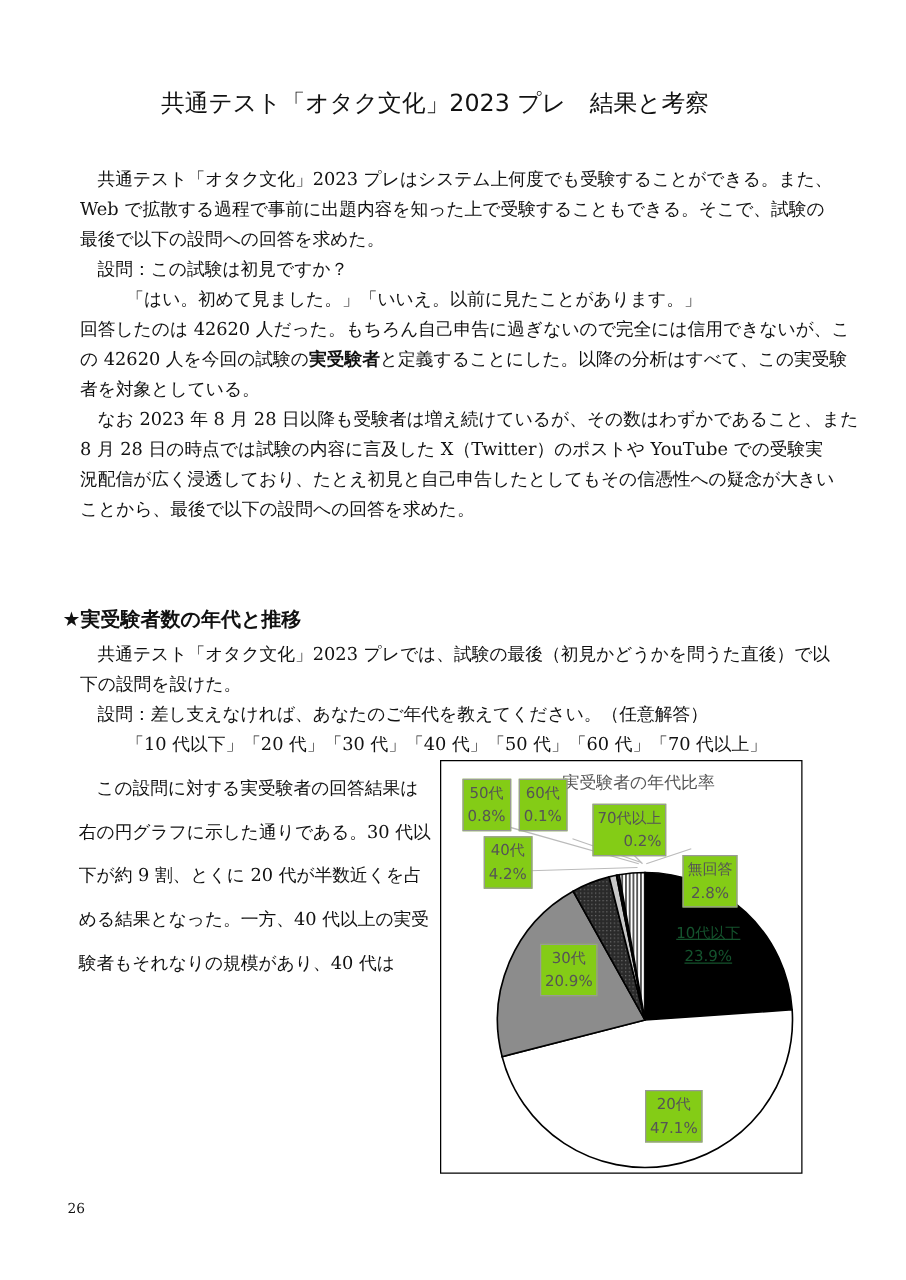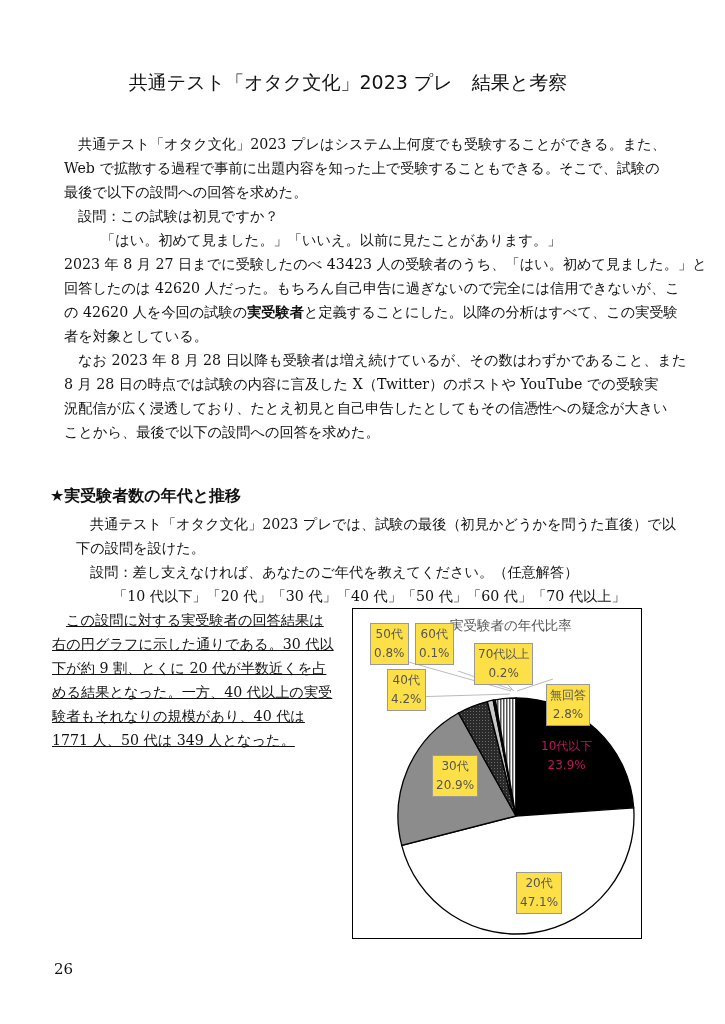--- a/index.html
+++ b/index.html
@@ -8,69 +8,67 @@
   .title { position:absolute; left:0; top:70px; width:696px; text-align:center;
            font-family:"DejaVu Sans","Liberation Sans",sans-serif; font-size:19px; font-weight:normal; letter-spacing:0px; }
   .para { position:absolute; left:64px; width:620px; font-size:14.2px; line-height:24px; margin:0; }
   .para p { margin:0; white-space:nowrap; }
   .indent1 { text-indent:14px; }
   .indent2 { padding-left:37px; }
   .bold { font-family:Liberation Sans, sans-serif; font-weight:bold; }
   .heading { position:absolute; left:50px; top:486px; font-family:"DejaVu Sans","Liberation Sans",sans-serif;
              font-weight:bold; font-size:16px; }
   .side-text { position:absolute; left:52px; top:608px; width:290px; font-size:14.2px; line-height:24px; }
-  .side-text p { margin:0; white-space:nowrap;text-decoration:underline; }
-  .page-num { position:absolute; left:54px; top:960px; font-size:15px; }
+  .side-text p { margin:11px; white-space:nowrap; }
+  .page-num { position:absolute; left:54px; top:960px; font-size:11px; }
   .chart-box { position:absolute; left:352px; top:608px; width:290px; height:331px;
                border:1.5px solid #000; box-sizing:border-box; background:#fff; }
   .chart-title { position:absolute; left:97px; top:8px; font-family:"DejaVu Sans","Liberation Sans",sans-serif;
                  font-size:13.5px; color:#555; }
   .chart-svg { position:absolute; left:0; top:0; }
   .lbl { position:absolute; font-family:"DejaVu Sans","Liberation Sans",sans-serif; font-size:12px;
          color:#555; text-align:center; line-height:19px; }
-  .lbl.boxed { background:#fde047; border:1px solid #999; padding:1px 3px; }
-  .lbl.dark { color:#be185d; }
+  .lbl.boxed { background:#84cc16; border:1px solid #999; padding:1px 3px; }
+  .lbl.dark { color:#14532d;text-decoration:underline; }
 </style>
 </head>
 <body>
 
 <div class="title">共通テスト「オタク文化」2023 プレ　結果と考察</div>
 
 <div class="para" style="top:132px;">
   <p class="indent1">共通テスト「オタク文化」2023 プレはシステム上何度でも受験することができる。また、</p>
   <p>Web で拡散する過程で事前に出題内容を知った上で受験することもできる。そこで、試験の</p>
   <p>最後で以下の設問への回答を求めた。</p>
   <p class="indent1">設問：この試験は初見ですか？</p>
   <p class="indent2">「はい。初めて見ました。」「いいえ。以前に見たことがあります。」</p>
-  <p>2023 年 8 月 27 日までに受験したのべ 43423 人の受験者のうち、「はい。初めて見ました。」と</p>
   <p>回答したのは 42620 人だった。もちろん自己申告に過ぎないので完全には信用できないが、こ</p>
   <p><span>の 42620 人を今回の試験の</span><span class="bold">実受験者</span><span>と定義することにした。以降の分析はすべて、この実受験</span></p>
   <p>者を対象としている。</p>
   <p class="indent1">なお 2023 年 8 月 28 日以降も受験者は増え続けているが、その数はわずかであること、また</p>
   <p>8 月 28 日の時点では試験の内容に言及した X（Twitter）のポストや YouTube での受験実</p>
   <p>況配信が広く浸透しており、たとえ初見と自己申告したとしてもその信憑性への疑念が大きい</p>
   <p>ことから、最後で以下の設問への回答を求めた。</p>
 </div>
 
 <div class="heading">★実受験者数の年代と推移</div>
 
-<div class="para" style="top:512px;margin-left:12px;">
+<div class="para" style="top:512px;">
   <p class="indent1">共通テスト「オタク文化」2023 プレでは、試験の最後（初見かどうかを問うた直後）で以</p>
   <p>下の設問を設けた。</p>
   <p class="indent1">設問：差し支えなければ、あなたのご年代を教えてください。（任意解答）</p>
   <p class="indent2">「10 代以下」「20 代」「30 代」「40 代」「50 代」「60 代」「70 代以上」</p>
 </div>
 
 <div class="side-text">
   <p class="indent1">この設問に対する実受験者の回答結果は</p>
   <p>右の円グラフに示した通りである。30 代以</p>
   <p>下が約 9 割、とくに 20 代が半数近くを占</p>
   <p>める結果となった。一方、40 代以上の実受</p>
   <p>験者もそれなりの規模があり、40 代は</p>
-  <p>1771 人、50 代は 349 人となった。</p>
 </div>
 
 <div class="chart-box">
   <svg class="chart-svg" id="pie-svg" width="306" height="331">
     <defs>
       <pattern id="hatch-dark" width="3" height="3" patternUnits="userSpaceOnUse">
         <rect width="3" height="3" fill="#2a2a2a"></rect>
         <rect width="1" height="1" fill="#6a6a6a"></rect>
       </pattern>
       <pattern id="vlines" width="3" height="4" patternUnits="userSpaceOnUse">
@@ -99,21 +97,21 @@
   <div class="chart-title">実受験者の年代比率</div>
 
   <div class="lbl boxed" style="left:17px; top:14px;">
     <div>50代</div>
     <div>0.8%</div>
   </div>
   <div class="lbl boxed" style="left:62px; top:14px;">
     <div>60代</div>
     <div>0.1%</div>
   </div>
-  <div class="lbl boxed" style="left:121px; top:34px;">
+  <div class="lbl boxed" style="left:121px; top:34px;text-align:right;">
     <div>70代以上</div>
     <div>0.2%</div>
   </div>
   <div class="lbl boxed" style="left:193px; top:34px;margin-top:41px;">
     <div>無回答</div>
     <div>2.8%</div>
   </div>
   <div class="lbl boxed" style="left:34px; top:60px;">
     <div>40代</div>
     <div>4.2%</div>

